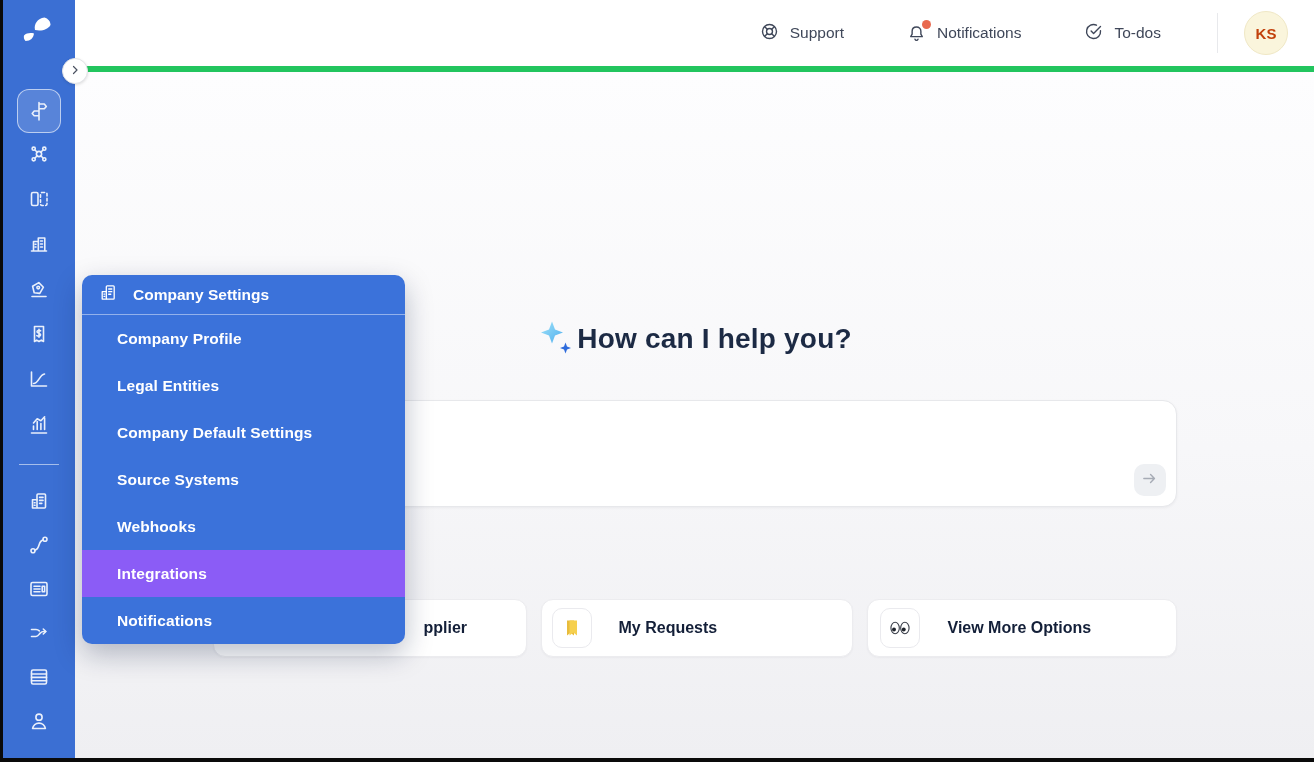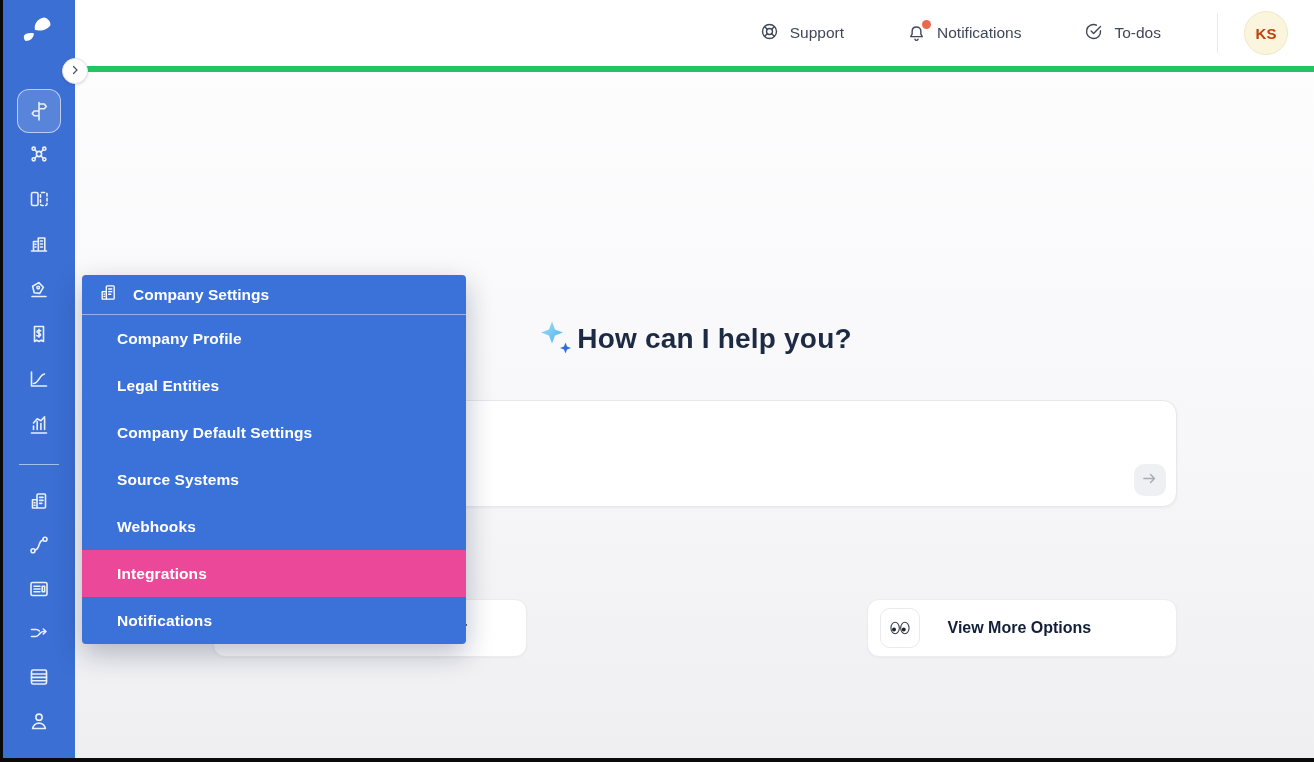--- a/index.html
+++ b/index.html
@@ -50,27 +50,27 @@
   .q-card { height:58px; background:#fff; border:1px solid #ECECEF; border-radius:12px;
     display:flex; align-items:center; box-shadow:0 1px 2px rgba(16,24,40,.04); }
   .q-card .label { font-size:16px; font-weight:700; color:#131F38;padding-left:10px; }
   .q-card.c1 { width:314px; padding-left:200px; }
   .q-card.c2 { width:312px; padding-left:10px; gap:17px; }
   .q-card.c3 { width:310px; padding-left:12px; gap:18px; }
   .mini-icon-box { width:40px; height:40px; border-radius:10px; border:1px solid #EAEAEE; background:#fff;
     display:flex; align-items:center; justify-content:center; }
 
   
-  .flyout { position:absolute; left:79px; top:275px; width:384px; border-radius:4px; background:#3B72DA;
+  .flyout { position:absolute; left:79px; top:275px; width:323px; border-radius:10px; background:#3B72DA;
     box-shadow:0 10px 28px rgba(10,25,60,.28); z-index:50; overflow:hidden; }
   .flyout-header { height:40px; display:flex; align-items:center; gap:14px; padding-left:16px;
     color:#fff; font-size:15.5px; font-weight:700; border-bottom:1px solid rgba(255,255,255,.45); }
   .flyout-item { height:47px; display:flex; align-items:center; padding-left:35px; color:#fff;
     font-size:15.5px; font-weight:600; letter-spacing:.1px; }
-  .flyout-item.hovered { background:#ec4899; }
+  .flyout-item.hovered { background:#8b5cf6; }
   .fake-cursor { position:absolute; left:143px; top:376px; z-index:55; }
 </style>
 </head>
 <body>
 
 <div class="app">
 
   <nav class="sidebar">
     <div class="logo">
       <span>
@@ -279,20 +279,29 @@
               <path d="M4 12h15M13.5 6.5 19 12l-5.5 5.5"></path>
             </svg>
         </span>
       </button>
     </div>
 
     <div class="cards-row">
       <div class="q-card c1">
         <span class="label">pplier</span>
       </div>
+      <div class="q-card c2">
+        <span class="mini-icon-box">
+          <svg width="24" height="24" viewBox="0 0 24 24">
+            <path fill="#E8BC3C" d="M7 4.5h7v15l-3.5-2.8L7 19.5z"></path>
+            <path fill="#F6D04E" d="M9.5 4.5H17v15l-3.7-2.9-3.8 2.9z"></path>
+          </svg>
+        </span>
+        <span class="label">My Requests</span>
+      </div>
       <div class="q-card c3">
         <span class="mini-icon-box">
           <svg width="30" height="24" viewBox="0 0 40 30">
             <ellipse cx="13.5" cy="15" rx="5.6" ry="7.6" fill="#fff" stroke="#3A3F4A" stroke-width="1.5"></ellipse>
             <ellipse cx="26.5" cy="15" rx="5.6" ry="7.6" fill="#fff" stroke="#3A3F4A" stroke-width="1.5"></ellipse>
             <circle cx="12" cy="17" r="2.6" fill="#20242C"></circle>
             <circle cx="25" cy="17" r="2.6" fill="#20242C"></circle>
           </svg>
         </span>
         <span class="label">View More Options</span>

